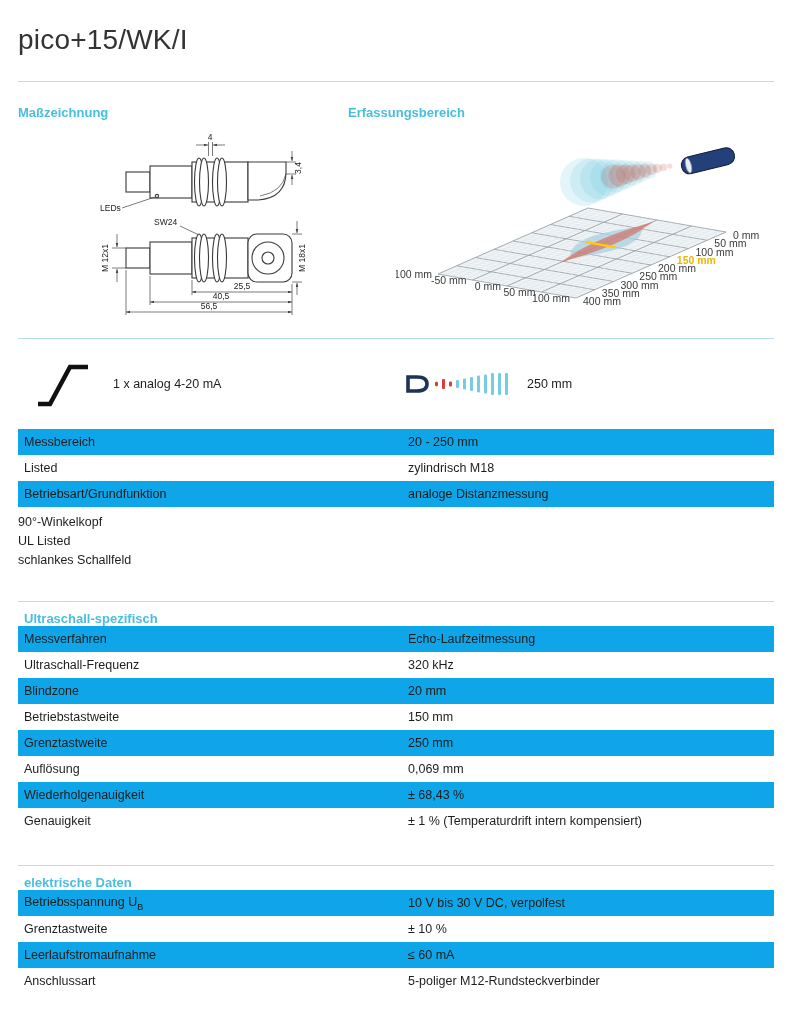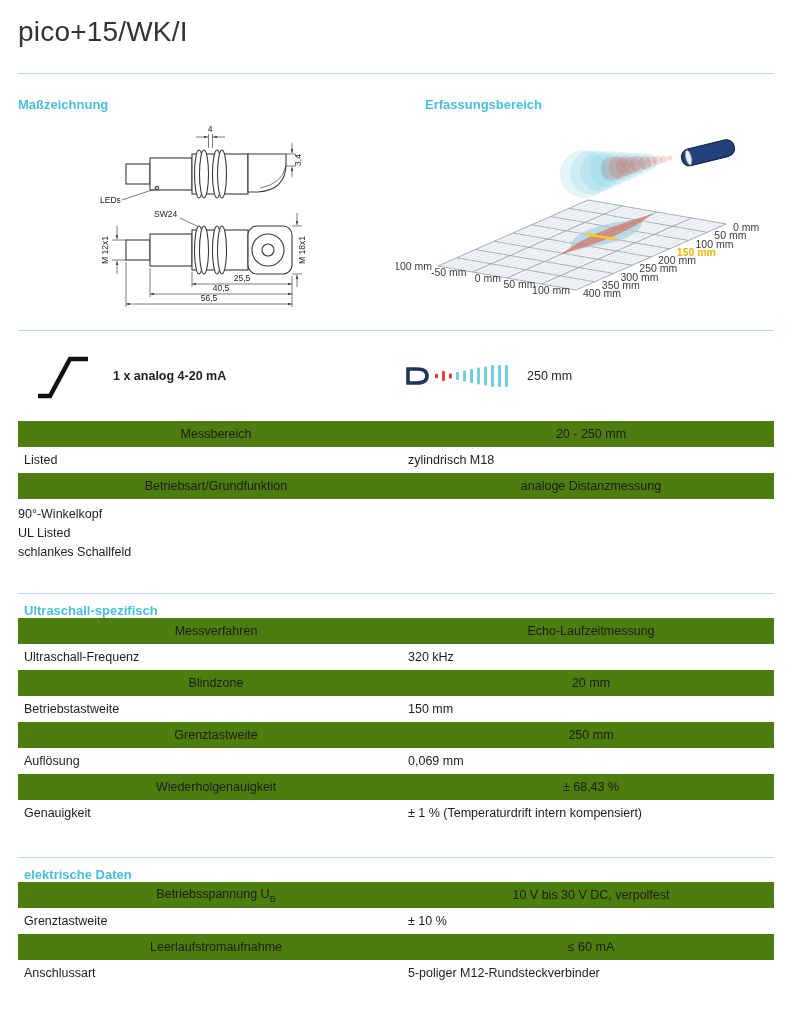--- a/index.html
+++ b/index.html
@@ -1,46 +1,46 @@
 <!DOCTYPE html>
 <html><head>
 <meta charset="utf-8">
 <style>
   * { margin:0; padding:0; box-sizing:border-box; }
   body {
     width:792px; height:1011px; overflow:hidden; background:#ffffff;
     font-family:"Liberation Sans","DejaVu Sans",sans-serif; color:#1d1d1b;
   }
   .content { padding:0 18px; }
-  h1.title { padding-top:16px; font-size:28px; font-weight:400; color:#333; letter-spacing:0.2px; }
+  h1.title { padding-top:16px; font-size:28px; font-weight:400; color:#333; letter-spacing:0.2px;margin-top:8px; }
   .rule { border:none; border-top:1px solid #b5dfee; margin-top:25px; }
   .rule2 { border:none; border-top:1px solid #b5dfee; margin-top:8px; }
   .rule3 { border:none; border-top:1px solid #b5dfee; margin-top:21px; }
   .rule4 { border:none; border-top:1px solid #b5dfee; margin-top:31px; }
   .cols { display:flex; }
-  .col-l { width:407px; }
+  .col-l { width:330px; }
   .col-r { flex:1; }
   .sec-head { color:#49bedd; font-size:13px; font-weight:700; }
   .top-heads { margin-top:23px; }
   .graphics { margin-top:10px; height:200px; }
   .draw-wrap { margin-left:78px; }
   svg text { font-family:"Liberation Sans","DejaVu Sans",sans-serif; }
   .tech { stroke:#3a3a3a; fill:none; stroke-width:1.1; }
   .techf { stroke:#3a3a3a; fill:#fff; stroke-width:1.1; }
   .dim { stroke:#444; stroke-width:0.7; fill:none; }
   .dtxt { font-size:8.5px; fill:#222; }
   .features { height:90px; display:flex; align-items:center; }
-  .feat-l { width:385px; display:flex; align-items:center;font-weight:bold; }
+  .feat-l { width:385px; display:flex; align-items:center; }
   .feat-r { flex:1; display:flex; align-items:center; }
   .feat-label { font-size:12.5px; margin-left:22px; }
   .feat-label2 { font-size:12.5px; margin-left:12px; }
   .ramp { margin-left:17px; }
   .spec-table { width:100%; }
   .row { display:flex; align-items:center; min-height:26px; font-size:12.5px; }
-  .row.alt { background:#4d7c0f;text-align:center; }
+  .row.alt { background:#0ea5e9; }
   .row .lbl { width:390px; padding-left:6px; flex-shrink:0; }
   .row .val { flex:1; }
   .row.multi { align-items:flex-start; padding:6px 0 10px 0; }
   .row.multi .val div { line-height:19px; }
   .row.multi .lbl { line-height:19px; }
   .tbl-head { margin-top:9px; padding-left:6px; }
   .spec-table.after-head { margin-top:0; }
   sub { font-size:9px; }
 </style>
 </head>

